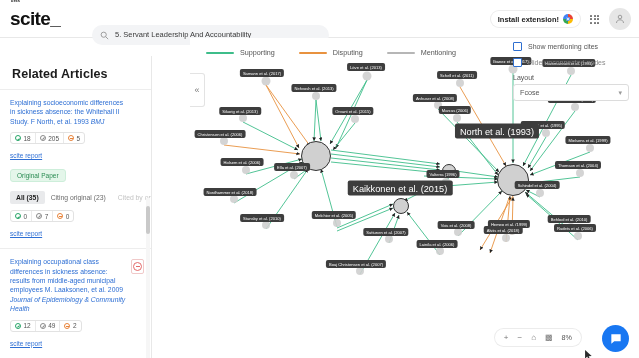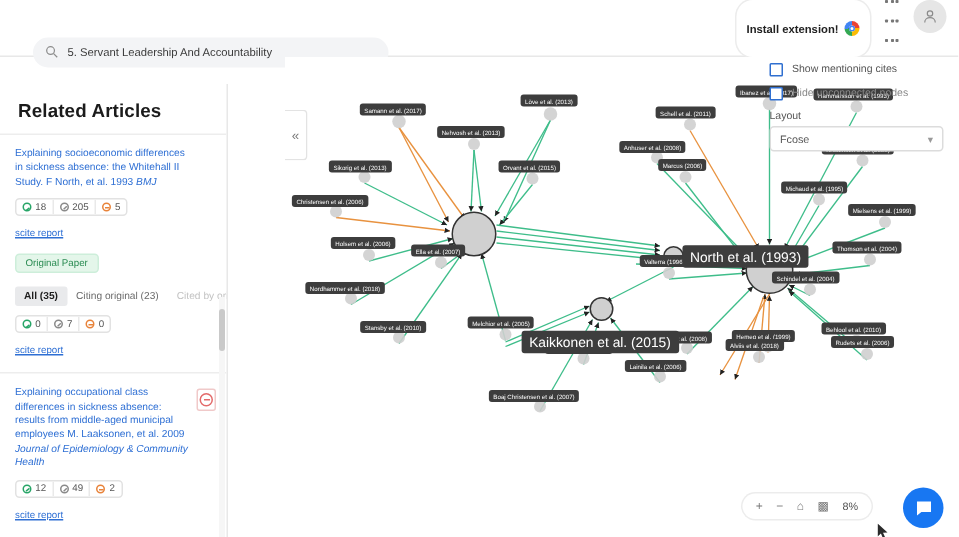--- a/index.html
+++ b/index.html
@@ -32,21 +32,21 @@
     display: flex; align-items: center; padding: 0 8px; margin-top: 32px;
   }
   .searchwrap svg { flex: 0 0 auto; }
   .search-input {
     border: none; background: transparent; outline: none;
     font-size: 7.5px; color: #3b3b3b; margin-left: 6px; width: 100%;
     font-family: "Liberation Sans", sans-serif;
   }
   .top-right {
     position: absolute; right: 8px; top: 0; height: 38px;
-    display: flex; gap: 10px;
+    display: flex; align-items: center; gap: 10px;
   }
   .install-pill {
     display: flex; align-items: center; gap: 4px;
     background: #fff; border-radius: 11px; padding: 3px 7px;
     box-shadow: 0 0 0 1px #ececec;
     font-size: 7.5px; font-weight: 700; color: #222;
   }
   .chrome-dot {
     width: 10px; height: 10px; border-radius: 50%;
     background: conic-gradient(#ea4335 0 25%, #fbbc05 25% 50%, #34a853 50% 75%, #4285f4 75% 100%);
@@ -205,36 +205,40 @@
   .cursor {
     position: absolute; left: 395px; top: 309px; z-index: 19;
   }
 
   
   .nlabel {
     position: absolute; background: #3d3d3d; color: #fff;
     border-radius: 2px; white-space: nowrap; z-index: 10;
     transform: translate(-50%, -50%);
   }
-  .nlabel.big { font-size: 9.2px; padding: 2.5px 5px; margin-top: 40px; }
+  .nlabel.big { font-size: 9.2px; padding: 2.5px 5px; }
   .nlabel.small { font-size: 4.1px; padding: 1.5px 3px; }
   .ncircle {
     position: absolute; border-radius: 50%; background: #d4d4d4;
     transform: translate(-50%, -50%); z-index: 6;
   }
   .ncircle.hub { border: 1.5px solid #333; background: #d0d0d0; }
   .ncircle.leaf { background: #cfcfcf; opacity: .9; }
   svg.edges { position: absolute; left: 0; top: 0; width: 449px; height: 320px; z-index: 4; }
 </style>
 </head>
 <body>
 
 <div class="app">
 
   <div class="topbar">
+    <div class="logo">
+      <div class="logo-beta">beta</div>
+      <div class="logo-word">scite_</div>
+    </div>
     <div class="searchwrap">
       <span>
         <svg width="9" height="9" viewBox="0 0 16 16">
             <circle cx="6.6" cy="6.6" r="4.6" fill="none" stroke="#8e8e8e" stroke-width="1.5"></circle>
             <line x1="10.2" y1="10.2" x2="14.5" y2="14.5" stroke="#8e8e8e" stroke-width="1.5"></line>
           </svg>
       </span>
       <input class="search-input" value="5. Servant Leadership And Accountability" style="">
     </div>
     <div class="top-right">
@@ -352,20 +356,34 @@
     </div>
 
     <div class="side-scrollbar"></div>
     <div class="side-thumb"></div>
   </div>
 
   <div class="graph">
 
     <div class="collapse-btn">«</div>
 
+    <div class="legend">
+      <div class="legend-item">
+        <span class="legend-line" style="background:#3ebd8a"></span>
+        <span>Supporting</span>
+      </div>
+      <div class="legend-item">
+        <span class="legend-line" style="background:#e8923f"></span>
+        <span>Disputing</span>
+      </div>
+      <div class="legend-item">
+        <span class="legend-line" style="background:#b6b6b6"></span>
+        <span>Mentioning</span>
+      </div>
+    </div>
 
     <div class="controls">
       <div class="ctl-row">
         <span class="ctl-box"></span>
         <span class="ctl-label">Show mentioning cites</span>
       </div>
       <div class="ctl-row">
         <span class="ctl-box"></span>
         <span class="ctl-label dim">Hide unconnected nodes</span>
       </div>

